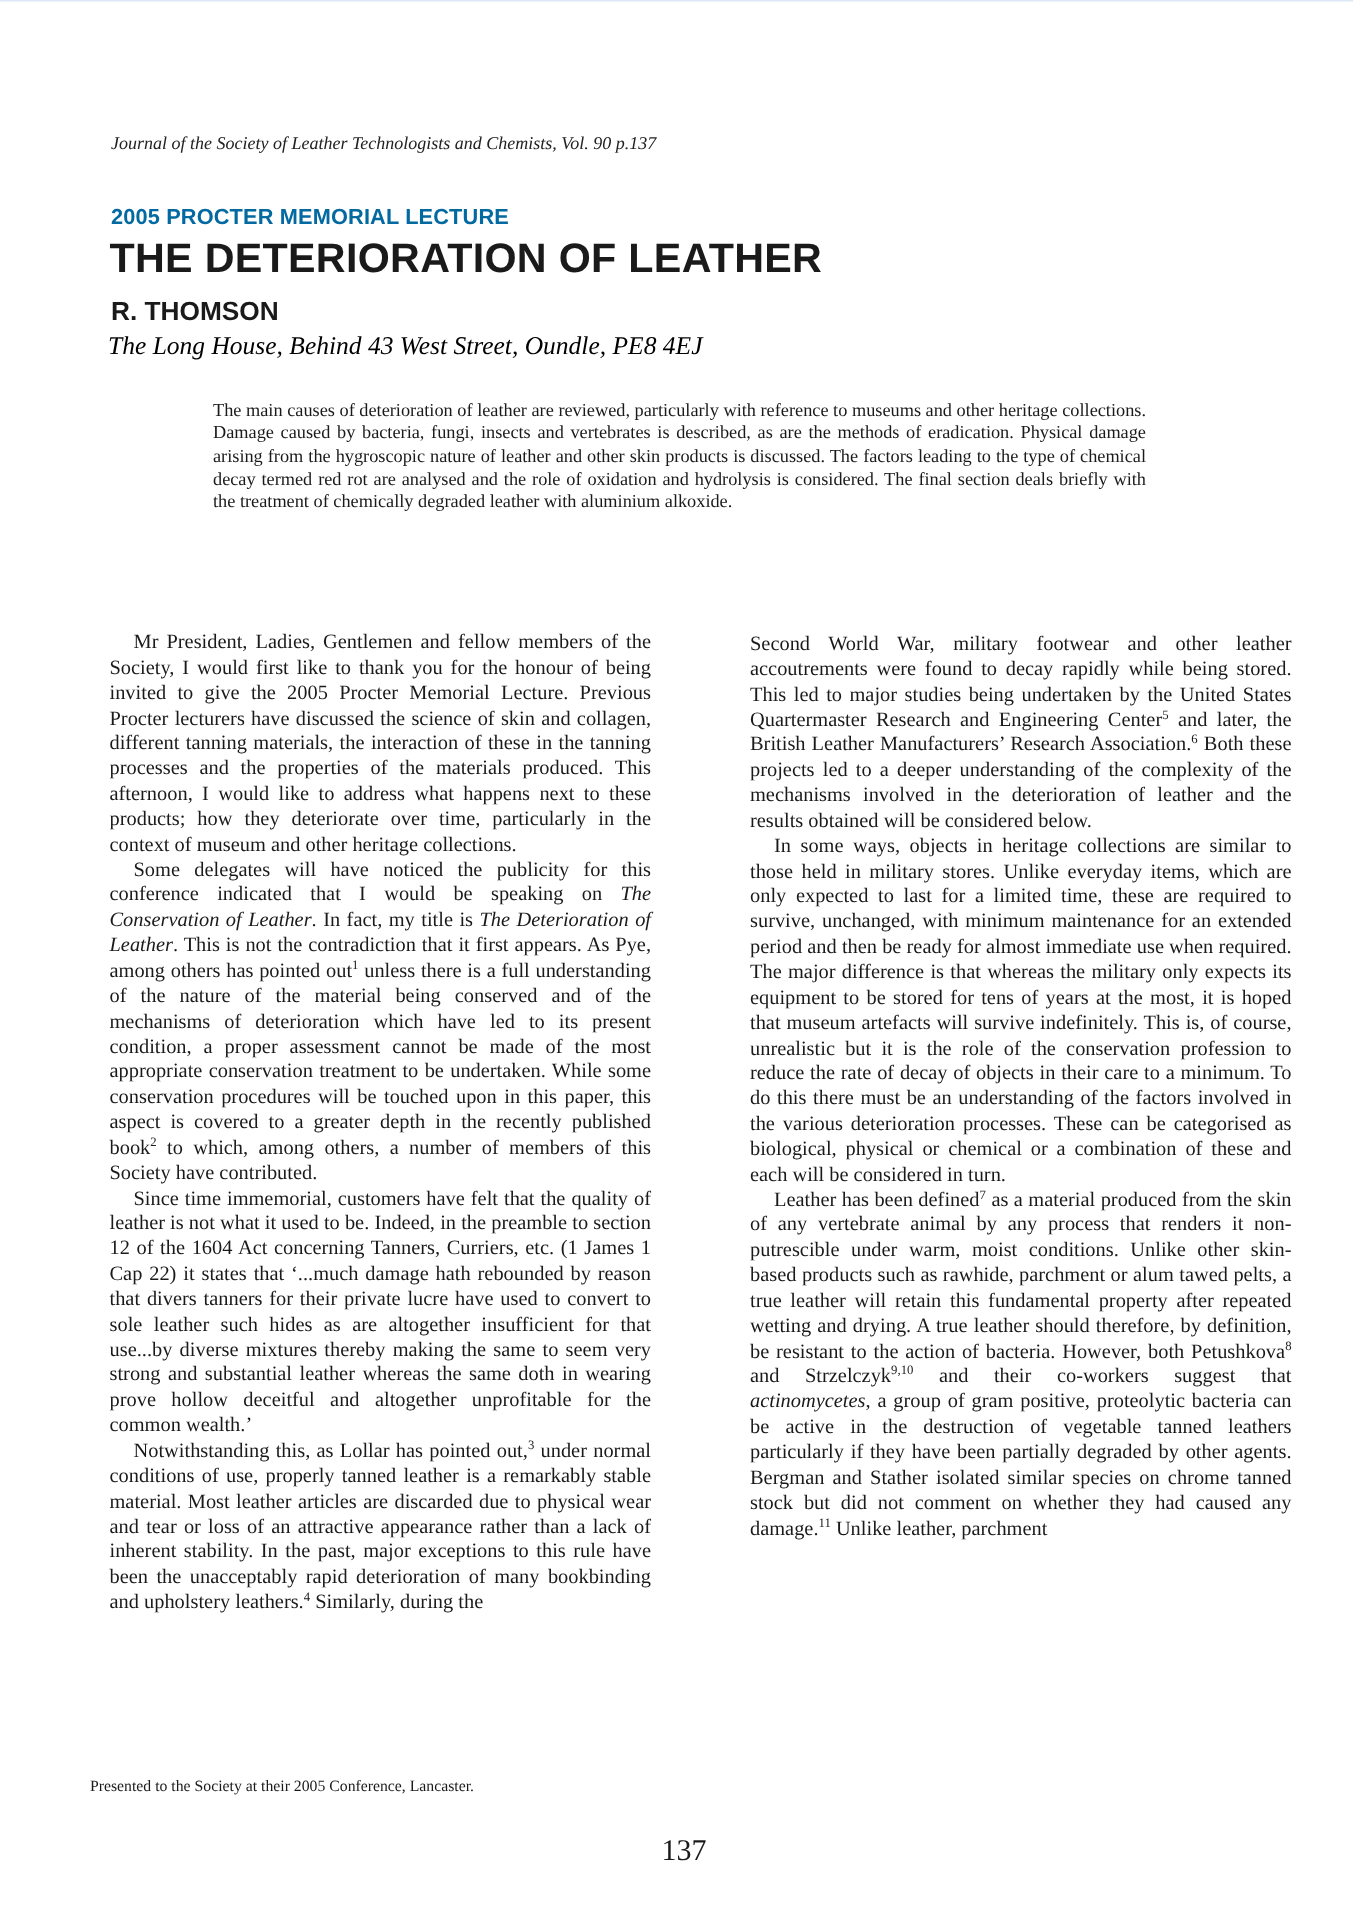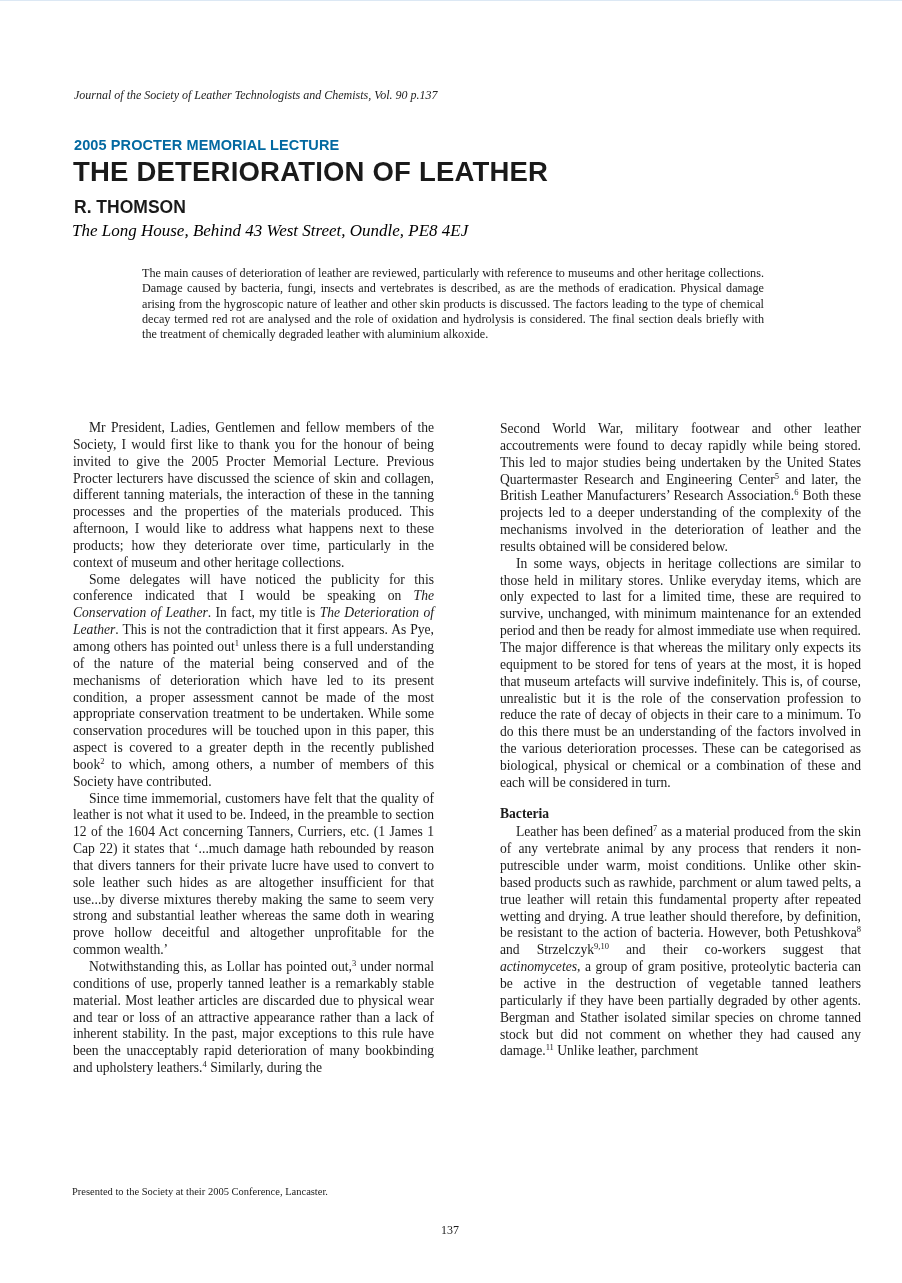--- a/index.html
+++ b/index.html
@@ -47,26 +47,26 @@
     .section-heading {
       font-family: "Liberation Sans", "DejaVu Sans", sans-serif;
       font-weight: bold; font-size: 16px; margin: 0 0 6px 0; line-height: 20px;
     }
     .col-right .section-heading { margin-top: 22px; }
     .sub-heading { font-weight: bold; font-size: 13.6px; margin: 14px 0 2px 0; }
     p { margin: 0; text-indent: 16px; }
     p.noindent { text-indent: 0; }
     sup { font-size: 8.5px; line-height: 0; vertical-align: 5px; }
     .footnote {
-      position: absolute; left: 72px; top: 1186px;
+      position: absolute; left: 60px; top: 1186px;
       font-size: 10.5px; color: #1a1a1a;
     }
     .page-number {
       position: absolute; left: 441px; top: 1223px;
-      font-size: 12px; color: #1a1a1a;
+      font-size: 20px; color: #1a1a1a;
     }
   </style>
 </head>
 <body>
 
 <div class="top-rule"></div>
 
 <div class="journal-line">Journal of the Society of Leather Technologists and Chemists, Vol. 90 p.137</div>
 <div class="lecture-label">2005 PROCTER MEMORIAL LECTURE</div>
 <div class="main-title">THE DETERIORATION OF LEATHER</div>
@@ -80,18 +80,17 @@
 <div class="column col-left">
   <p>Mr President, Ladies, Gentlemen and fellow members of the Society, I would first like to thank you for the honour of being invited to give the 2005 Procter Memorial Lecture. Previous Procter lecturers have discussed the science of skin and collagen, different tanning materials, the interaction of these in the tanning processes and the properties of the materials produced. This afternoon, I would like to address what happens next to these products; how they deteriorate over time, particularly in the context of museum and other heritage collections.</p>
   <p><span>Some delegates will have noticed the publicity for this conference indicated that I would be speaking on </span><i>The Conservation of Leather</i><span>. In fact, my title is </span><i>The Deterioration of Leather</i><span>. This is not the contradiction that it first appears. As Pye, among others has pointed out</span><sup>1</sup><span> unless there is a full understanding of the nature of the material being conserved and of the mechanisms of deterioration which have led to its present condition, a proper assessment cannot be made of the most appropriate conservation treatment to be undertaken. While some conservation procedures will be touched upon in this paper, this aspect is covered to a greater depth in the recently published book</span><sup>2</sup><span> to which, among others, a number of members of this Society have contributed.</span></p>
   <p>Since time immemorial, customers have felt that the quality of leather is not what it used to be. Indeed, in the preamble to section 12 of the 1604 Act concerning Tanners, Curriers, etc. (1 James 1 Cap 22) it states that ‘...much damage hath rebounded by reason that divers tanners for their private lucre have used to convert to sole leather such hides as are altogether insufficient for that use...by diverse mixtures thereby making the same to seem very strong and substantial leather whereas the same doth in wearing prove hollow deceitful and altogether unprofitable for the common wealth.’</p>
   <p><span>Notwithstanding this, as Lollar has pointed out,</span><sup>3</sup><span> under normal conditions of use, properly tanned leather is a remarkably stable material. Most leather articles are discarded due to physical wear and tear or loss of an attractive appearance rather than a lack of inherent stability. In the past, major exceptions to this rule have been the unacceptably rapid deterioration of many bookbinding and upholstery leathers.</span><sup>4</sup><span> Similarly, during the</span></p>
 </div>
 
 <div class="column col-right">
   <p class="noindent"><span>Second World War, military footwear and other leather accoutrements were found to decay rapidly while being stored. This led to major studies being undertaken by the United States Quartermaster Research and Engineering Center</span><sup>5</sup><span> and later, the British Leather Manufacturers’ Research Association.</span><sup>6</sup><span> Both these projects led to a  deeper understanding of the complexity of the mechanisms involved in the deterioration of leather and the results obtained will be considered below.</span></p>
   <p>In some ways, objects in heritage collections are similar to those held in military stores. Unlike everyday items, which are only expected to last for a limited time, these are required to survive, unchanged, with minimum maintenance for an extended period and then be ready for almost immediate use when required.  The major difference is that whereas the military only expects its equipment to be stored for tens of years at the most, it is hoped that museum artefacts will survive indefinitely. This is, of course, unrealistic but it is the role of the conservation profession to reduce the rate of decay of objects in their care to a minimum.  To do this there must be an understanding of the factors involved in the various deterioration processes. These can be categorised as biological, physical or chemical or a combination of these and each will be considered in turn.</p>
-  <div class="sub-heading">Bacteria</div>
   <p><span>Leather has been defined</span><sup>7</sup><span> as a material produced from the skin of any vertebrate animal by any process that renders it non-putrescible under warm, moist conditions. Unlike other skin-based products such as rawhide, parchment or alum tawed pelts, a true leather will retain this fundamental property after repeated wetting and drying. A true leather should therefore, by definition, be resistant to the action of bacteria. However, both Petushkova</span><sup>8</sup><span> and Strzelczyk</span><sup>9,10</sup><span> and their co-workers suggest that </span><i>actinomycetes</i><span>, a group of gram positive, proteolytic bacteria can be active in the destruction of vegetable tanned leathers particularly if they have been partially degraded by other agents. Bergman and Stather isolated similar species on chrome tanned stock but did not comment on whether they had caused any damage.</span><sup>11</sup><span> Unlike leather, parchment</span></p>
 </div>
 
 <div class="footnote">Presented to the Society at their  2005 Conference, Lancaster.</div>
 <div class="page-number">137</div>
 
 </body></html>

